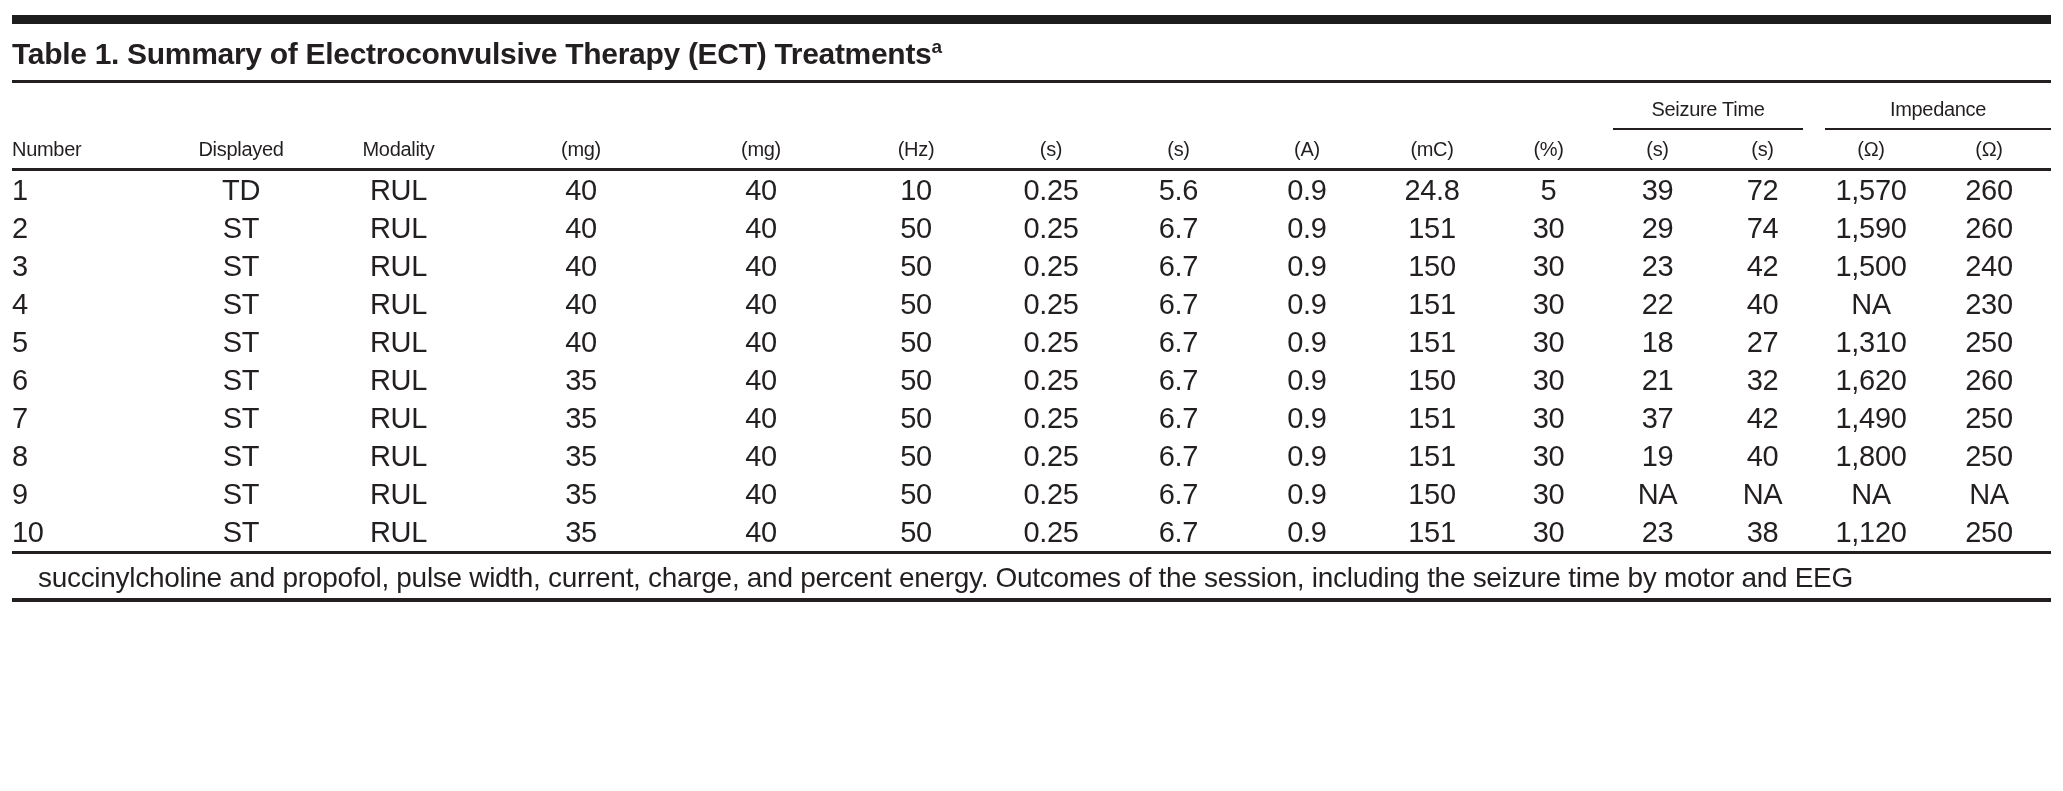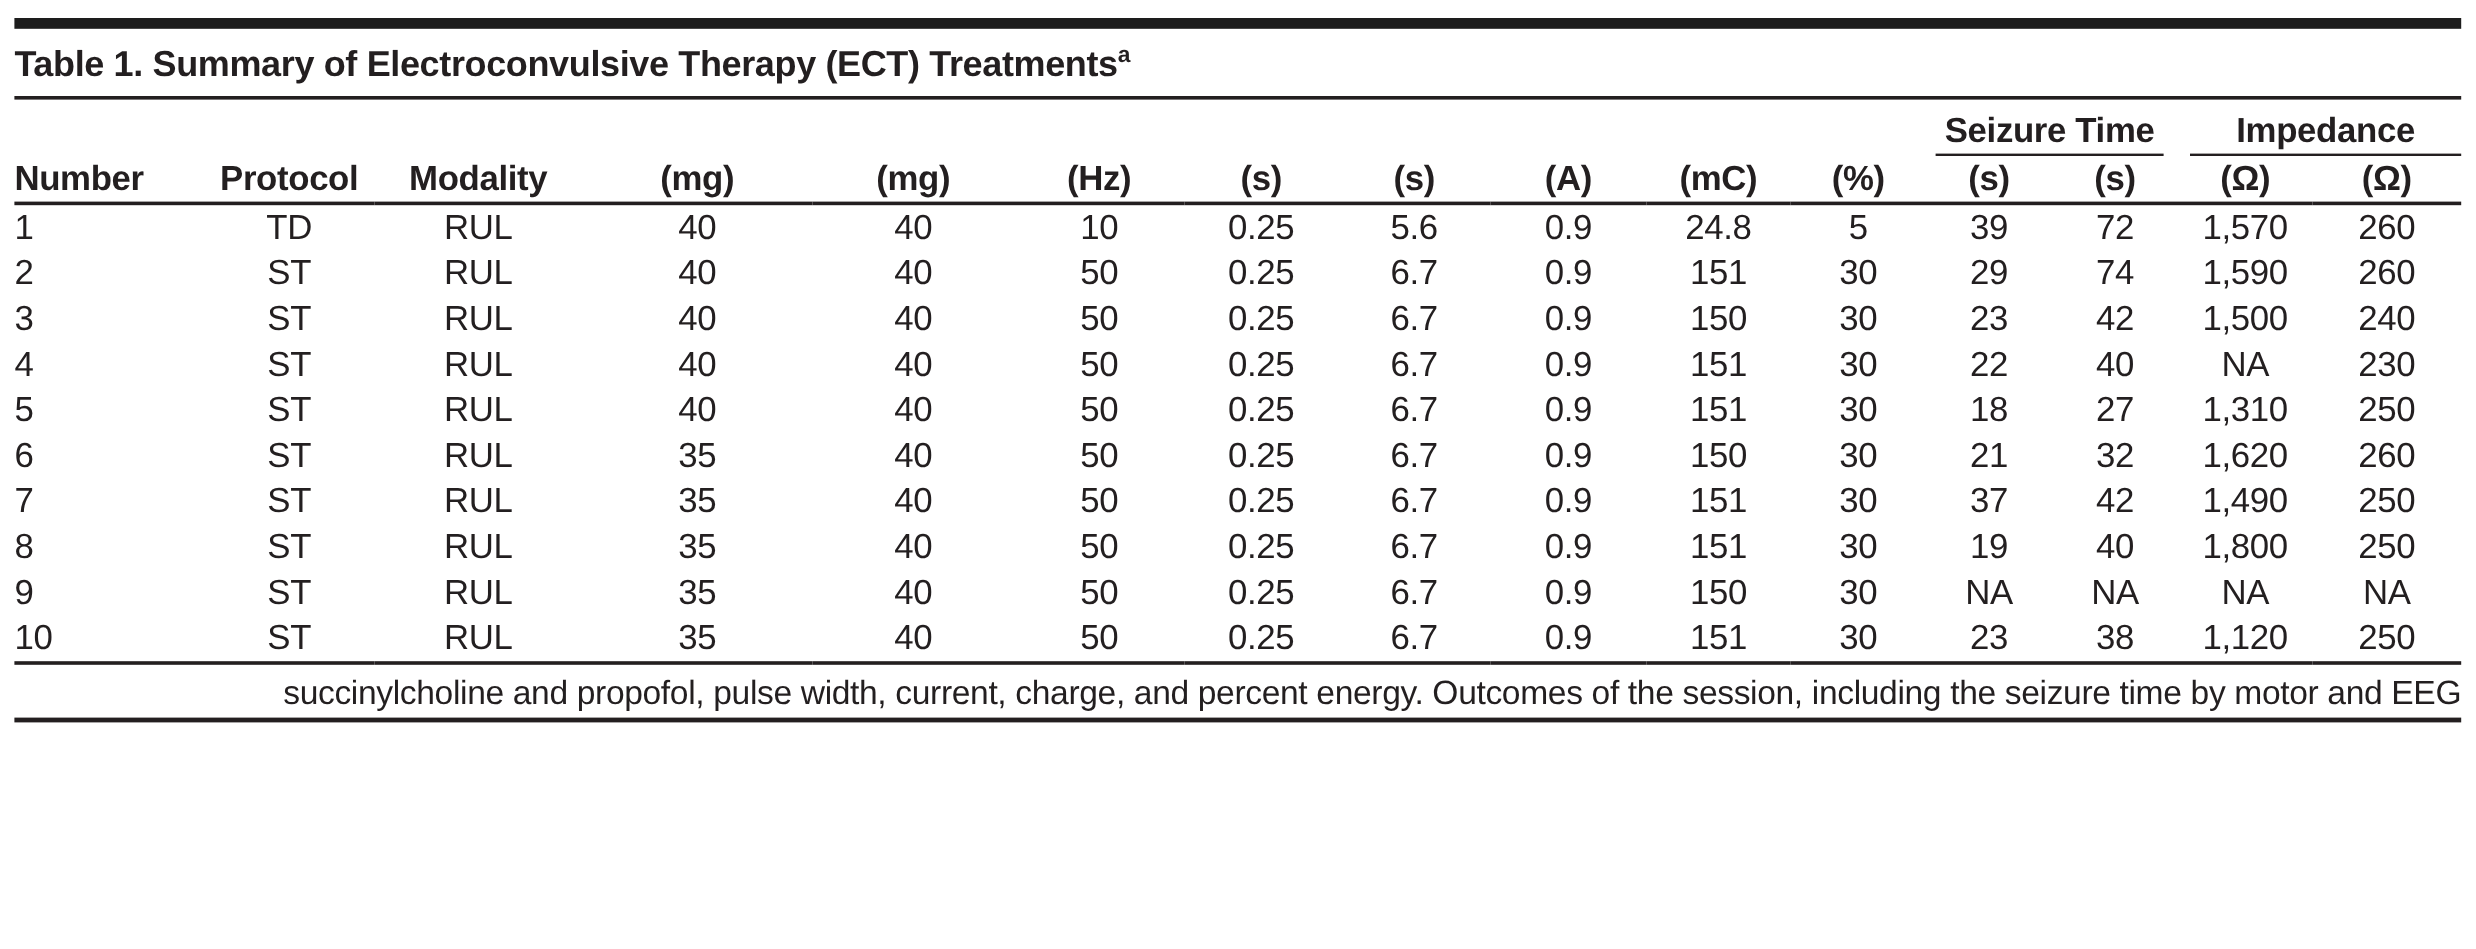--- a/index.html
+++ b/index.html
@@ -10,37 +10,37 @@
   }
   .inner { margin: 15px 12px 0 12px; width: 2039px; }
   .topbar { height: 9px; background: #1d1d1d; }
   .title {
     font-size: 30px; font-weight: bold; line-height: 36px;
     padding: 5px 0 8px 0; border-bottom: 3px solid #231f20;
   }
   .title sup { font-size: 19px; letter-spacing: 0; }
   table { border-collapse: collapse; table-layout: fixed; width: 2039px; }
   thead th {
-    font-weight: bold; font-size: 29px; text-align: center;
+    font-weight: normal; font-size: 20px; text-align: center;
     vertical-align: bottom; padding: 0; line-height: 38px; white-space: nowrap;
   }
   tr.group-row th { vertical-align: bottom; padding-top: 10px; line-height: 32px; }
   .grp { border-bottom: 2px solid #231f20; padding-bottom: 3px; }
   th.grp-seizure .grp { margin: 0 12px 0 8px; }
   th.grp-impedance .grp { margin: 0 0 0 10px; }
   tr.hdr-units th { border-bottom: 3px solid #231f20; margin-top: 37px; }
   tbody td {
     font-size: 29px; text-align: center; height: 38px; padding: 0;
     line-height: 38px; white-space: nowrap;
   }
   tbody tr:last-child td { border-bottom: 3px solid #231f20; }
   .left { text-align: left !important; }
   .footnotes { margin-top: 6px; font-size: 28px; }
   .fn-line { line-height: 35px; white-space: nowrap; }
-  .fn-line.indent { padding-left: 26px; text-align: right; }
+  .fn-line.indent { padding-left: 26px; }
   .fn-line sup { font-size: 18px; letter-spacing: 0; }
   .bottom-rule { margin-top: 3px; height: 4px; background: #231f20; }
 </style>
 </head>
 <body>
 
 <div class="page">
   <div class="inner">
 
     <div class="topbar"></div>
@@ -70,21 +70,21 @@
           <th colspan="11"></th>
           <th colspan="2" class="grp-seizure">
             <div class="grp">Seizure Time</div>
           </th>
           <th colspan="2" class="grp-impedance">
             <div class="grp">Impedance</div>
           </th>
         </tr>
         <tr id="hdr-units" class="hdr-units">
             <th class="left">Number</th>
-            <th>Protocol</th>
+            <th>Displayed</th>
             <th>Modality</th>
             <th>(mg)</th>
             <th>(mg)</th>
             <th>(Hz)</th>
             <th>(s)</th>
             <th>(s)</th>
             <th>(A)</th>
             <th>(mC)</th>
             <th>(%)</th>
             <th>(s)</th>

